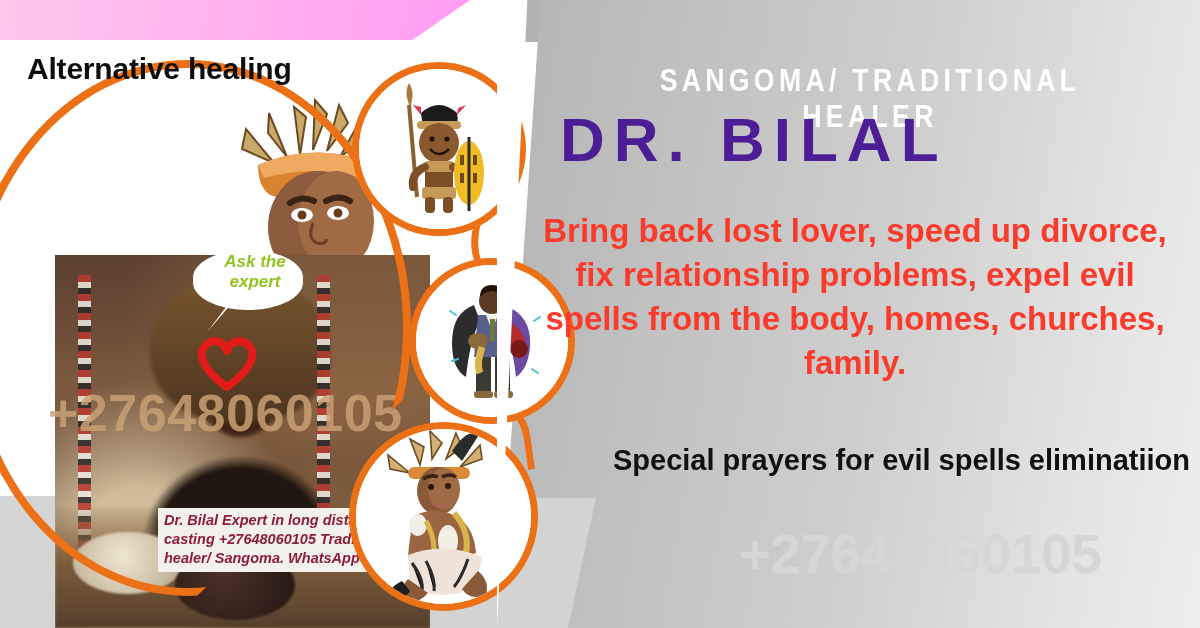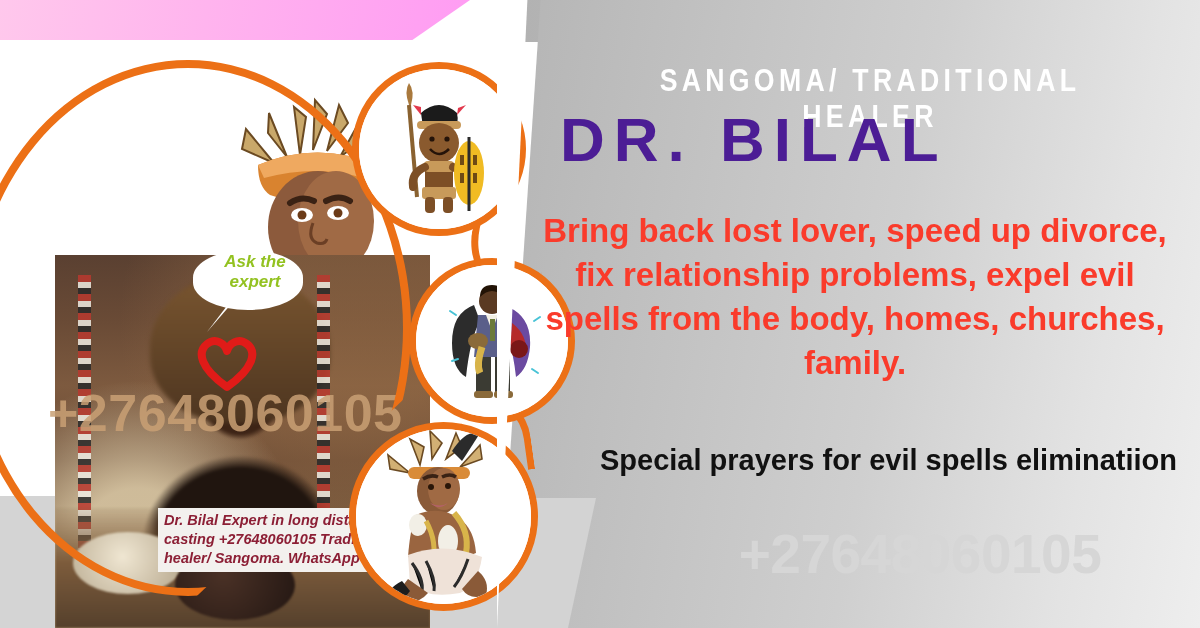--- a/index.html
+++ b/index.html
@@ -171,21 +171,21 @@
     position:absolute;left:560px;top:104px;width:620px;
     color:#4c1d95;font-weight:700;font-size:62px;letter-spacing:9px;
     text-align:left;
   }
   .red-copy{
     position:absolute;left:530px;top:209px;width:650px;
     color:#fa3b2b;font-weight:700;font-size:33px;line-height:44px;text-align:center;
   }
   .black-copy{
     position:absolute;left:600px;top:440px;width:590px;
-    color:#111111;font-weight:700;font-size:29px;line-height:41px;text-align:left;
+    color:#111111;font-weight:700;font-size:29px;line-height:41px;text-align:right;
   }
   .phone-watermark{
     position:absolute;left:640px;top:522px;width:560px;
     color:#d6d6d6;font-weight:700;font-size:55px;letter-spacing:-.5px;text-align:center;
   }
 </style>
 </head>
 <body>
 
 <div id="poster">
@@ -374,20 +374,21 @@
 
       <path d="M52 150 q-12 14 -6 22 q16 4 26 -8z" fill="#8a5a38"></path>
       <path d="M122 142 q12 10 8 24 q-16 6 -24 -6z" fill="#8a5a38"></path>
 
       <path d="M46 152 q-16 8 -18 22 q18 0 26 -12z" fill="#1d1d1d"></path>
     </svg>
   </div>
 
   <div class="panel-white-wedge"></div>
 
+  <div class="alt-heading">Alternative healing</div>
 
   <div class="kicker">SANGOMA/ TRADITIONAL HEALER</div>
   <div class="doctor">DR. BILAL</div>
   <div class="red-copy">Bring back lost lover, speed up divorce, fix relationship problems, expel evil spells from the body, homes, churches, family.</div>
   <div class="black-copy">Special prayers for  evil spells eliminatiion</div>
   <div class="phone-watermark">+27648060105</div>
 
 </div>
 
 </body></html>

